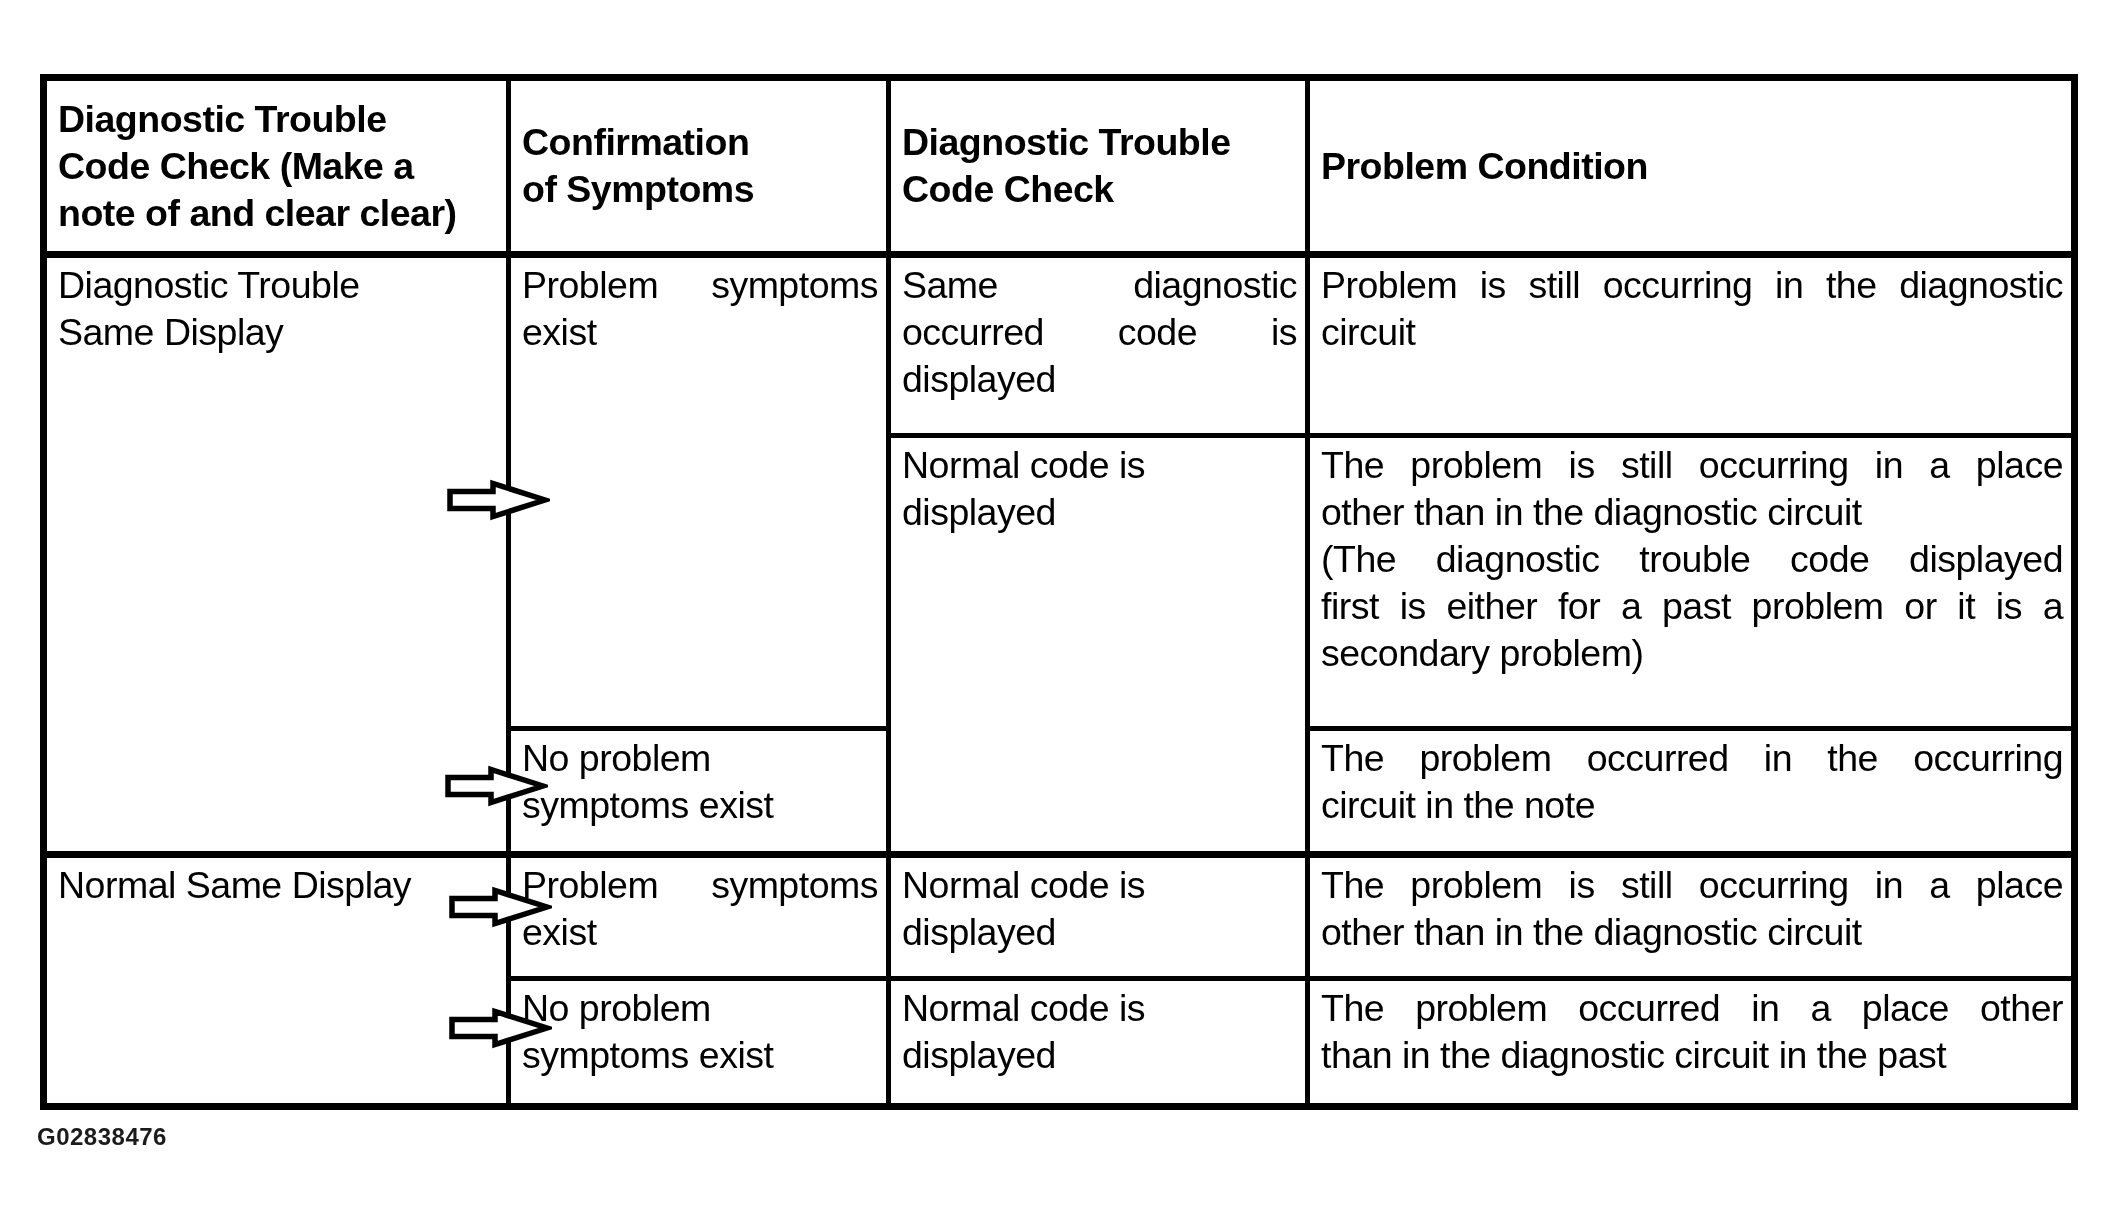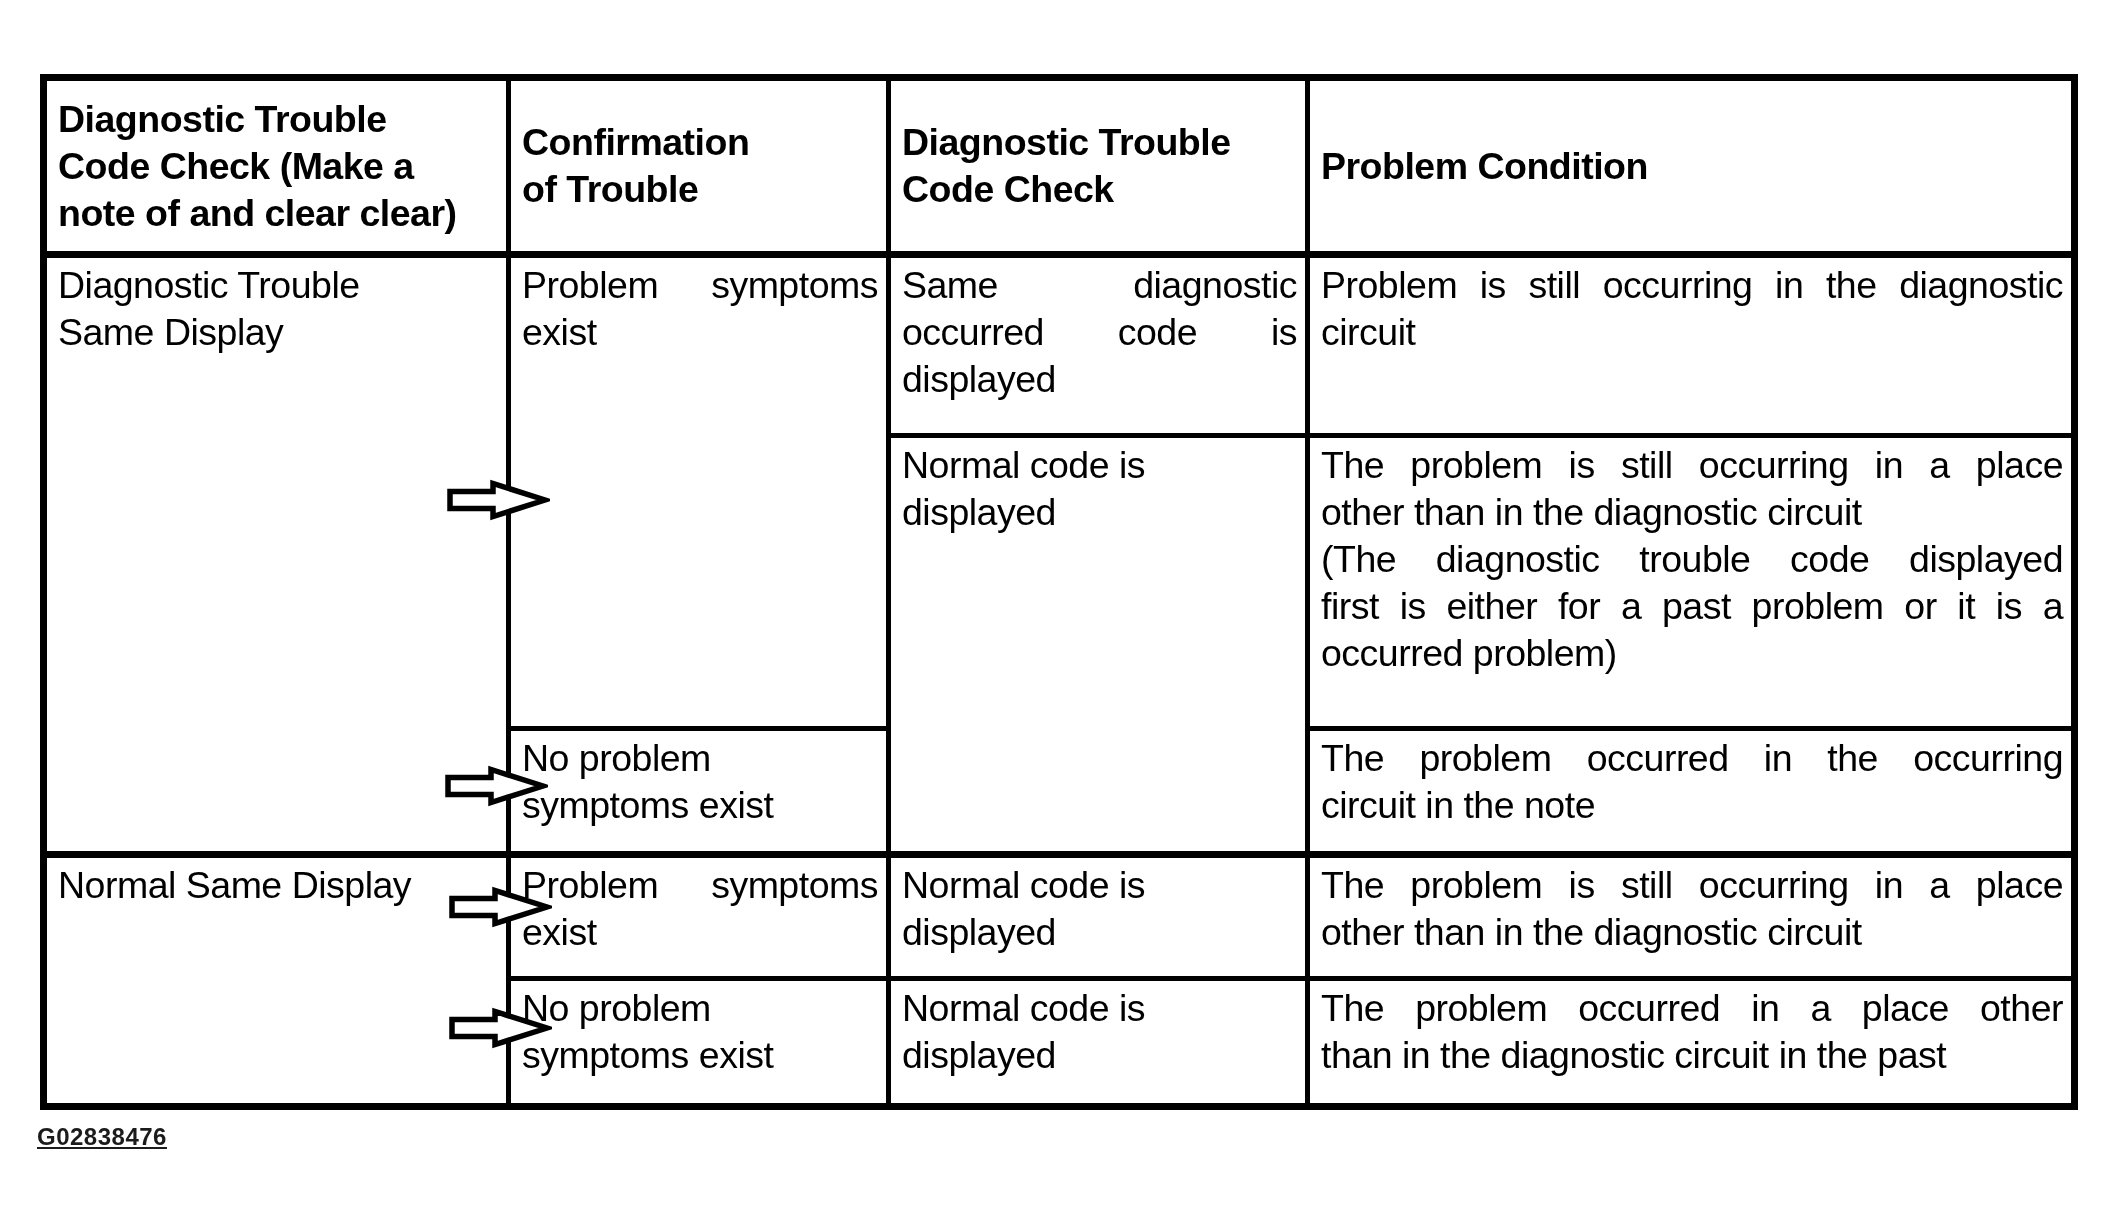--- a/index.html
+++ b/index.html
@@ -42,21 +42,21 @@
   .ln{white-space:nowrap;}
   .ln.st{text-align:justify;text-align-last:justify;white-space:normal;}
 
   th.ctr .ln{white-space:nowrap;}
 
   .arrow{position:absolute;width:104px;height:42px;z-index:3;}
 
   .figure-id{
     position:absolute;left:37px;top:1122px;
     font-size:24px;font-weight:bold;letter-spacing:0.5px;
-    color:#1b1b1b;line-height:30px;text-decoration:underline;
+    color:#1b1b1b;line-height:30px;
   }
 </style>
 </head>
 <body>
 
 <div class="page">
 
   <table class="dtc">
     <colgroup>
       <col style="width:465px">
@@ -66,21 +66,21 @@
     </colgroup>
     <tbody>
         <tr class="hdr" style="height:177px">
       <th>
             <div class="ln">Diagnostic Trouble</div>
             <div class="ln">Code Check (Make a</div>
             <div class="ln">note of and clear clear)</div>
           </th>
       <th class="ctr ls3">
             <div class="ln">Confirmation</div>
-            <div class="ln">of Trouble</div>
+            <div class="ln">of Symptoms</div>
           </th>
       <th>
             <div class="ln">Diagnostic Trouble</div>
             <div class="ln">Code Check</div>
           </th>
       <th class="ctr ls2">
             <div class="ln">Problem Condition</div>
           </th>
     </tr>
     <tr style="height:181px">
@@ -105,21 +105,21 @@
     <tr style="height:293px">
       <td rowspan="2">
             <div class="ln">Normal code is</div>
             <div class="ln">displayed</div>
           </td>
       <td>
             <div class="ln st">The problem is still occurring in a place</div>
             <div class="ln">other than in the diagnostic circuit</div>
             <div class="ln st">(The diagnostic trouble code displayed</div>
             <div class="ln st">first is either for a past problem or it is a</div>
-            <div class="ln">occurred problem)</div>
+            <div class="ln">secondary problem)</div>
           </td>
     </tr>
     <tr style="height:126px">
       <td>
             <div class="ln">No problem</div>
             <div class="ln">symptoms exist</div>
           </td>
       <td>
             <div class="ln st">The problem occurred in the occurring</div>
             <div class="ln">circuit in the note</div>

